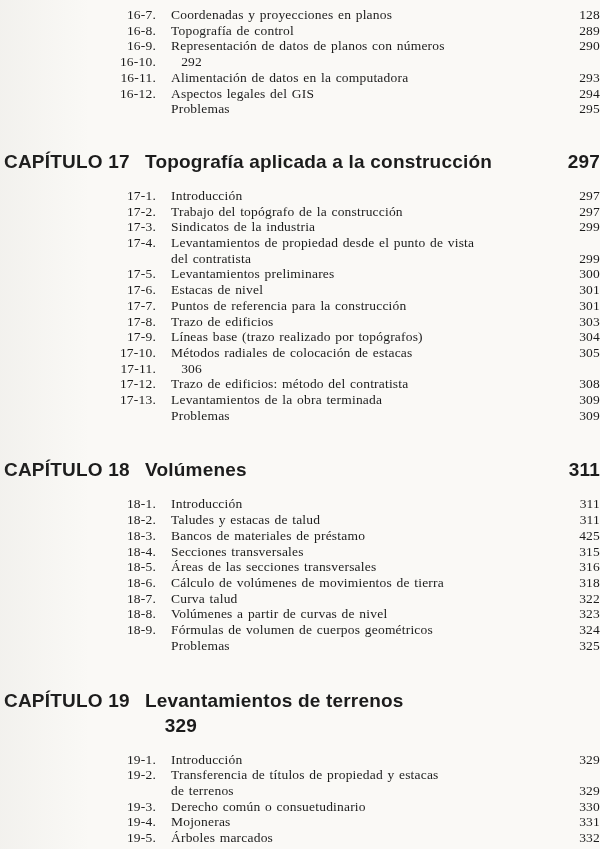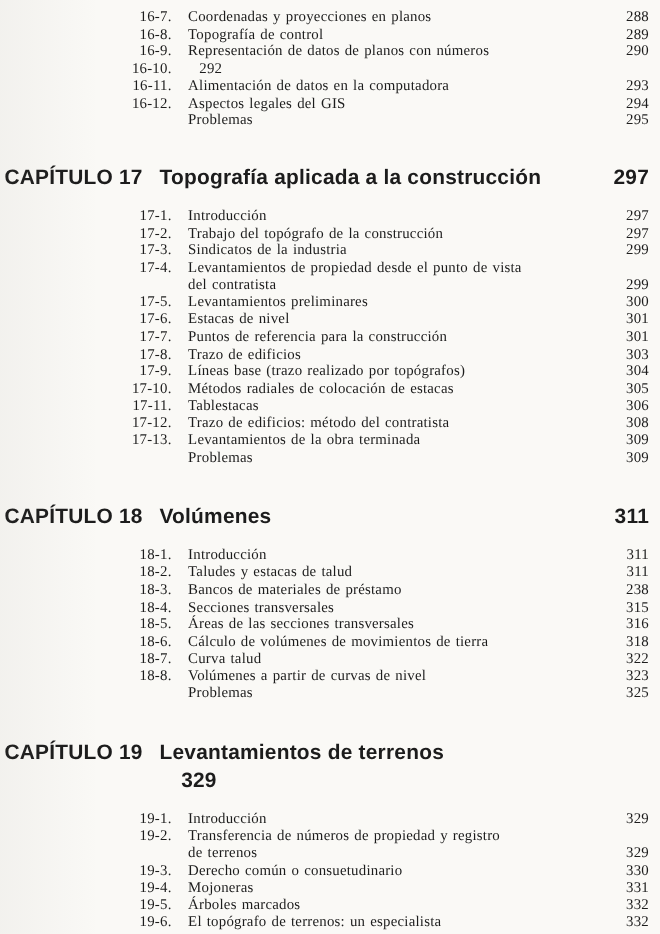--- a/index.html
+++ b/index.html
@@ -6,21 +6,21 @@
   body {
     width: 600px; height: 849px;
     background: #faf9f6;
     color: #1c1c1c;
     font-family: "Liberation Serif", serif;
     overflow: hidden;
   }
   .page {
     box-sizing: border-box;
     width: 600px; height: 849px;
-    padding: 7px 10px 0 4px;
+    padding: 7px 0 0 4px;
     position: relative;
   }
   
   .page::before {
     content: "";
     position: absolute; left: 0; top: 0; bottom: 0; width: 90px;
     background: linear-gradient(90deg, rgba(120,115,105,0.06), rgba(120,115,105,0));
     pointer-events: none;
   }
 
@@ -53,21 +53,21 @@
 </style>
 </head>
 <body>
 
 <div class="page">
   <div id="toc-root">
       <div class="items">
         <div class="row">
           <span class="num">16-7.</span>
           <span class="t">Coordenadas y proyecciones en planos</span>
-          <span class="pg">288</span>
+          <span class="pg">128</span>
         </div>
         <div class="row">
           <span class="num">16-8.</span>
           <span class="t">Topografía de control</span>
           <span class="pg">289</span>
         </div>
         <div class="row">
           <span class="num">16-9.</span>
           <span class="t">Representación de datos de planos con números</span>
           <span class="pg">290</span>
@@ -150,21 +150,20 @@
           <span class="t">Líneas base (trazo realizado por topógrafos)</span>
           <span class="pg">304</span>
         </div>
         <div class="row">
           <span class="num">17-10.</span>
           <span class="t">Métodos radiales de colocación de estacas</span>
           <span class="pg">305</span>
         </div>
         <div class="row">
           <span class="num">17-11.</span>
-          <span class="t">Tablestacas</span>
           <span class="pg">306</span>
         </div>
         <div class="row">
           <span class="num">17-12.</span>
           <span class="t">Trazo de edificios: método del contratista</span>
           <span class="pg">308</span>
         </div>
         <div class="row">
           <span class="num">17-13.</span>
           <span class="t">Levantamientos de la obra terminada</span>
@@ -190,21 +189,21 @@
           <span class="pg">311</span>
         </div>
         <div class="row">
           <span class="num">18-2.</span>
           <span class="t">Taludes y estacas de talud</span>
           <span class="pg">311</span>
         </div>
         <div class="row">
           <span class="num">18-3.</span>
           <span class="t">Bancos de materiales de préstamo</span>
-          <span class="pg">238</span>
+          <span class="pg">425</span>
         </div>
         <div class="row">
           <span class="num">18-4.</span>
           <span class="t">Secciones transversales</span>
           <span class="pg">315</span>
         </div>
         <div class="row">
           <span class="num">18-5.</span>
           <span class="t">Áreas de las secciones transversales</span>
           <span class="pg">316</span>
@@ -218,20 +217,25 @@
           <span class="num">18-7.</span>
           <span class="t">Curva talud</span>
           <span class="pg">322</span>
         </div>
         <div class="row">
           <span class="num">18-8.</span>
           <span class="t">Volúmenes a partir de curvas de nivel</span>
           <span class="pg">323</span>
         </div>
         <div class="row">
+          <span class="num">18-9.</span>
+          <span class="t">Fórmulas de volumen de cuerpos geométricos</span>
+          <span class="pg">324</span>
+        </div>
+        <div class="row">
           <span class="num"></span>
           <span class="t">Problemas</span>
           <span class="pg">325</span>
         </div>
       </div>
       <div class="chapter later">
         <div class="chrow">
           <span class="ch-label">CAPÍTULO 19</span>
           <span class="ch-title">Levantamientos de terrenos</span>
           <span class="ch-pg"></span>
@@ -242,21 +246,21 @@
         </div>
       </div>
       <div class="items">
         <div class="row">
           <span class="num">19-1.</span>
           <span class="t">Introducción</span>
           <span class="pg">329</span>
         </div>
         <div class="row">
           <span class="num">19-2.</span>
-          <span class="t">Transferencia de números de propiedad y registro</span>
+          <span class="t">Transferencia de títulos de propiedad y estacas</span>
           <span class="pg"></span>
         </div>
         <div class="row">
           <span class="num"></span>
           <span class="t">de terrenos</span>
           <span class="pg">329</span>
         </div>
         <div class="row">
           <span class="num">19-3.</span>
           <span class="t">Derecho común o consuetudinario</span>

